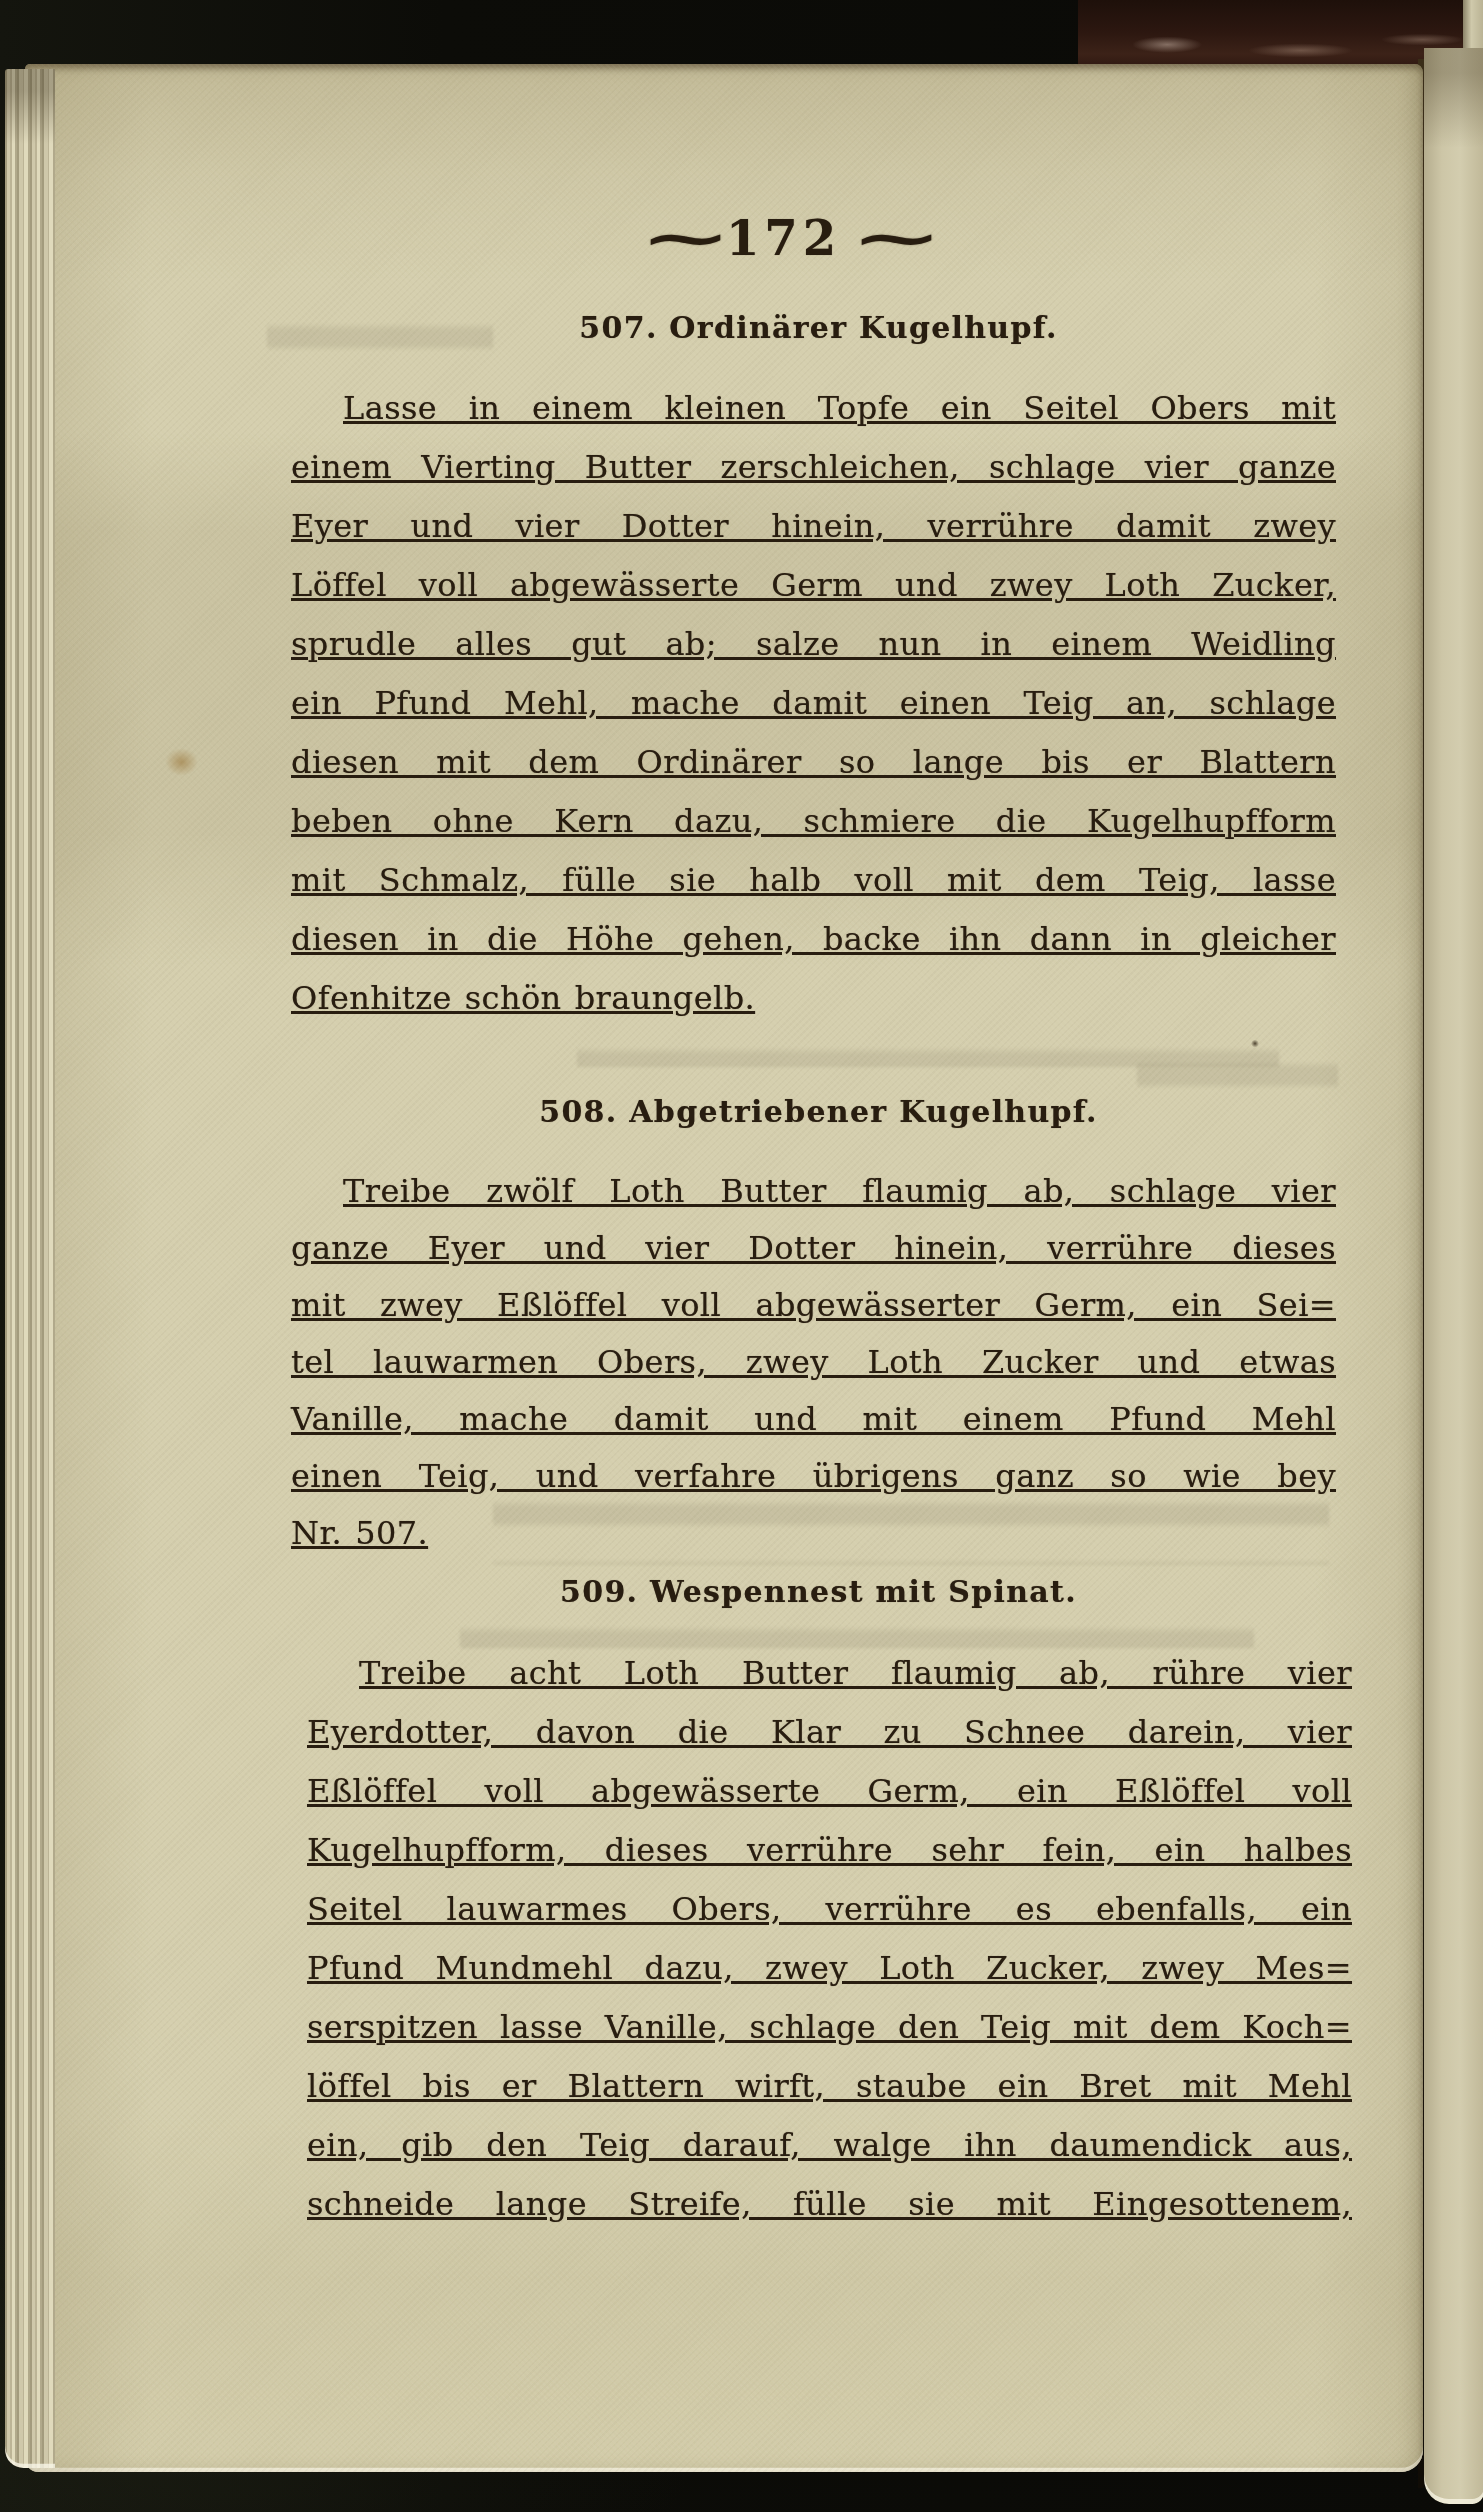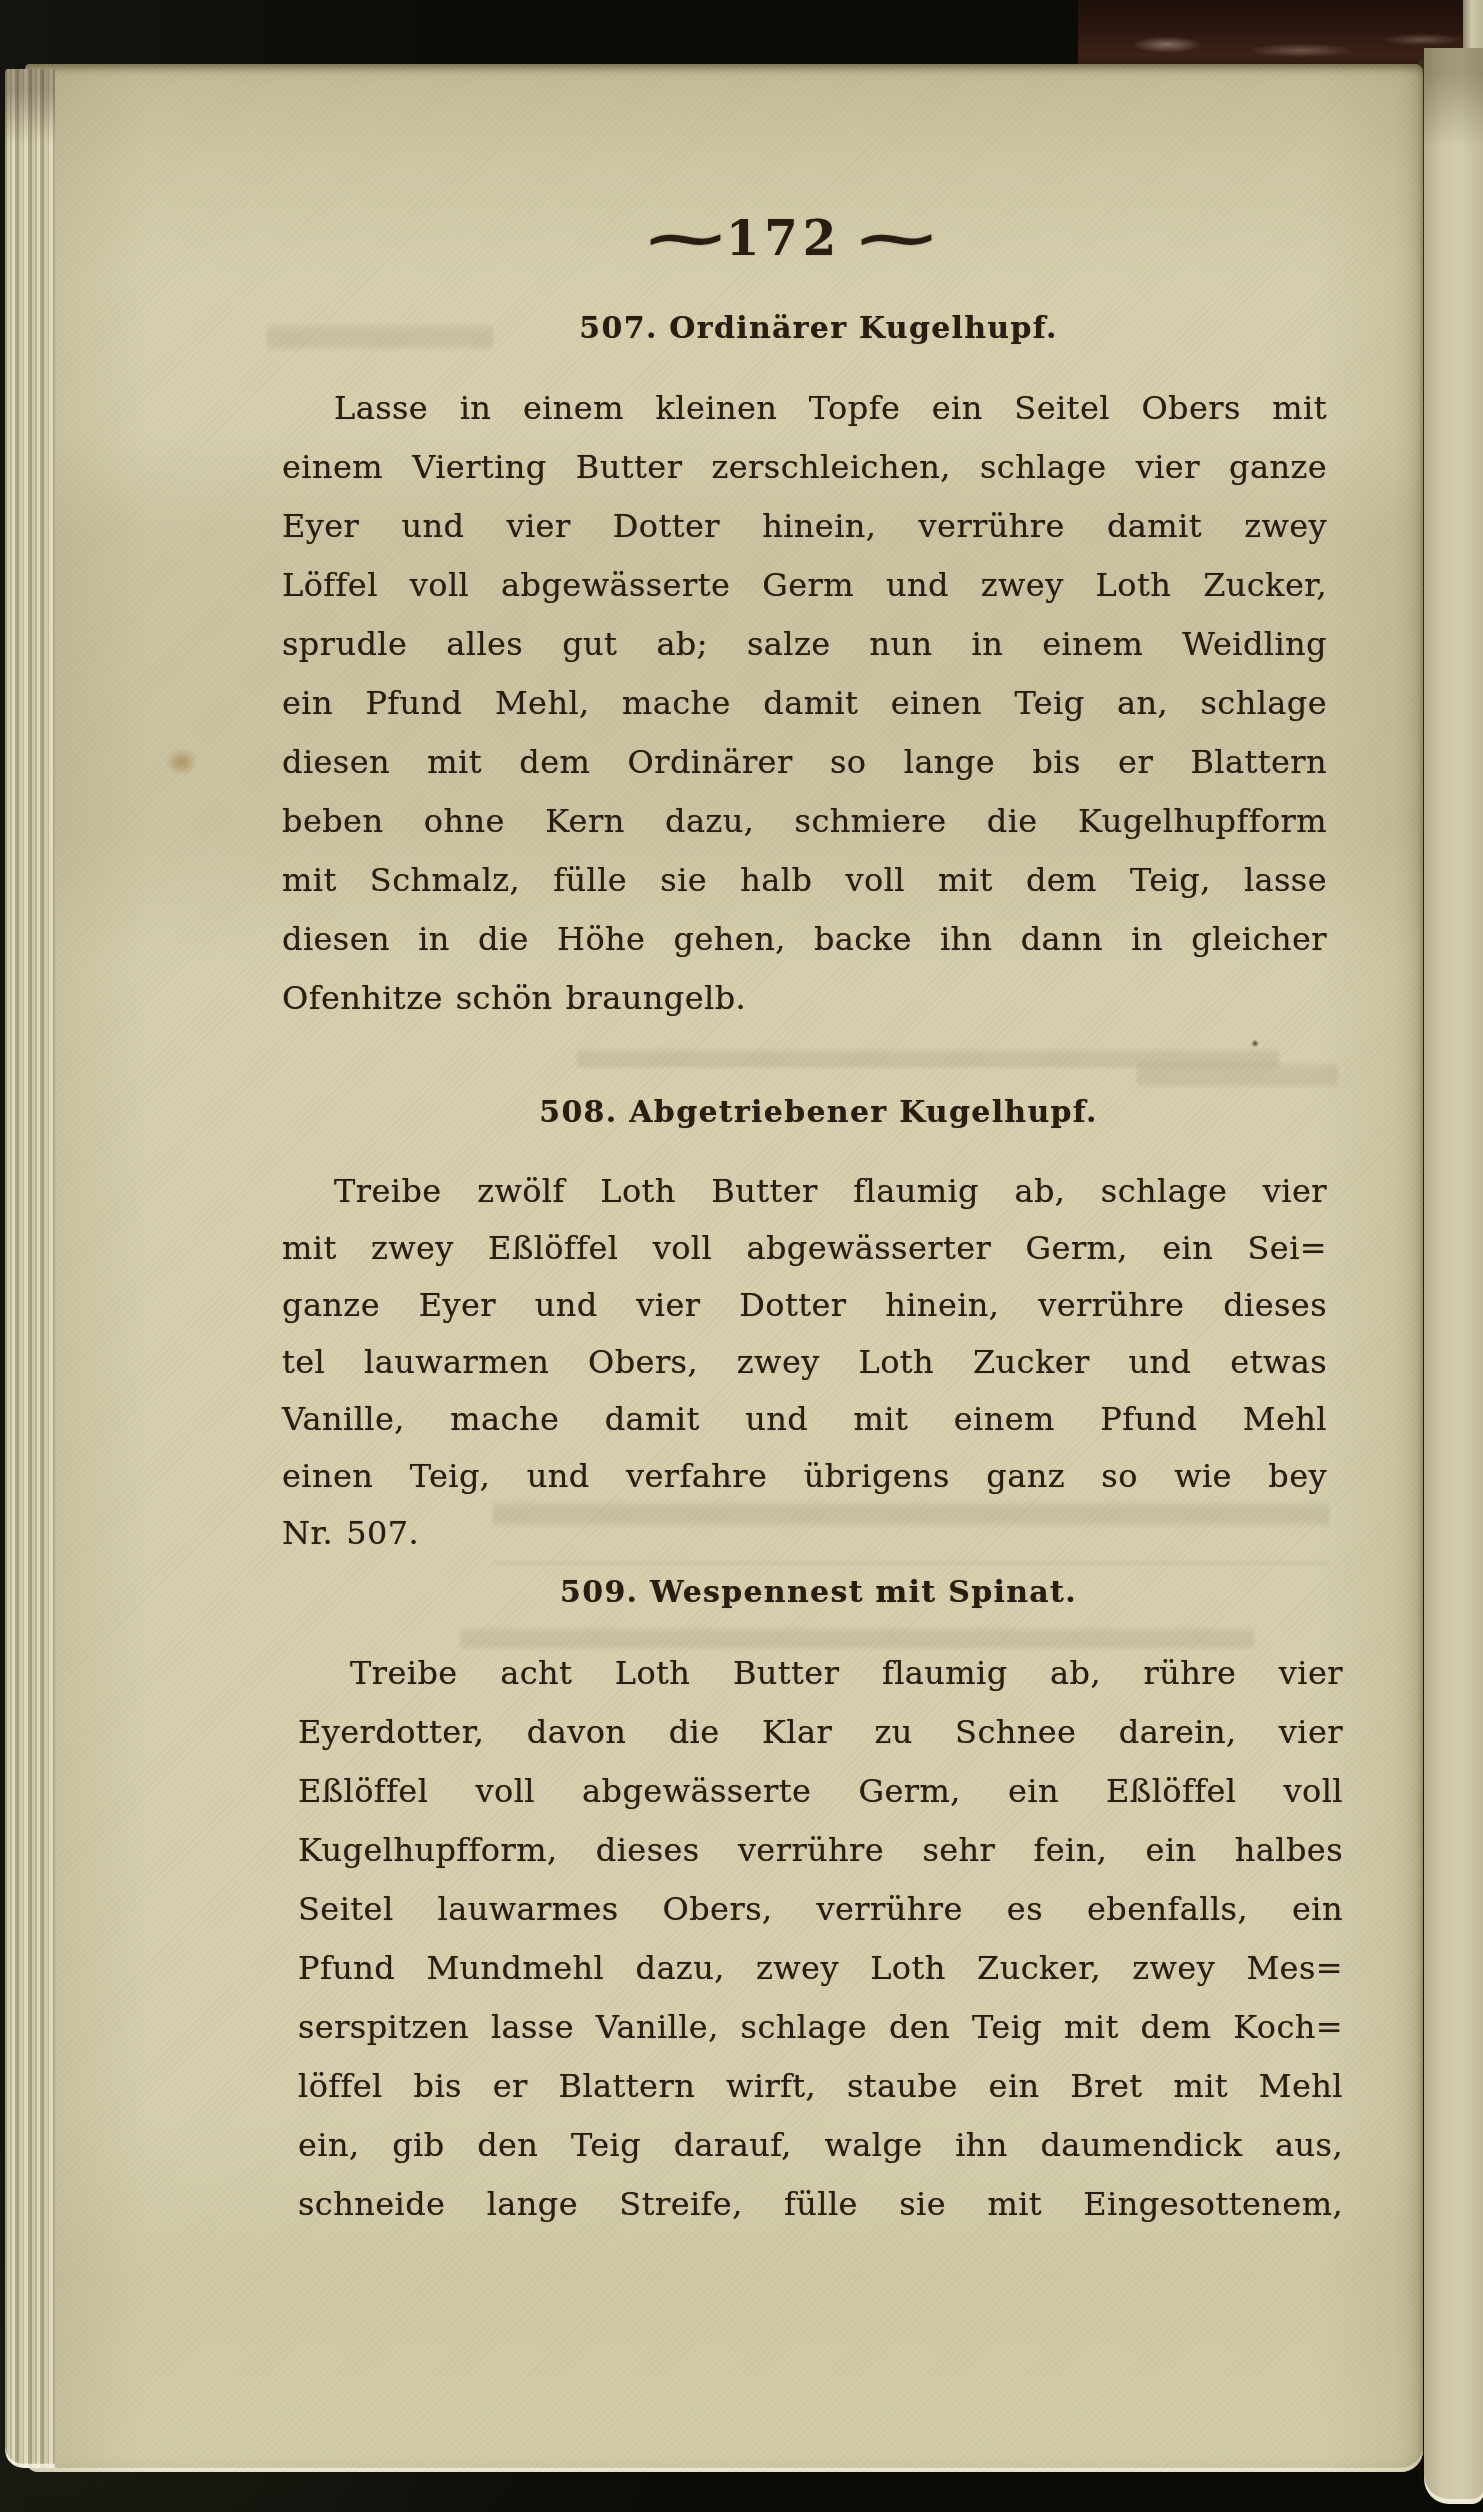--- a/index.html
+++ b/index.html
@@ -151,24 +151,25 @@
     font-weight: bold;
     letter-spacing: 1.3px;
     white-space: nowrap;
   }
   .heading-507 { top: 238px; }
   .heading-508 { top: 1022px; }
   .heading-509 { top: 1502px; }
 
   .para {
     position: absolute;
-    left: 257px; width: 1045px;
+    left: 266px; width: 1045px;
     font-size: 32px;
     letter-spacing: 0.4px;
     word-spacing: 2.5px;
+    text-decoration: underline;
   }
   .para-507 { top: 315px;  line-height: 59px; }
   .para-508 { top: 1099px; line-height: 57px; }
   .para-509 { top: 1580px; line-height: 59px; margin-left: 16px; }
 
   .line {
     text-align: justify;
     text-align-last: justify;
     white-space: nowrap;
   }
@@ -213,22 +214,22 @@
       <div class="line">diesen mit dem Ordinärer so lange bis er Blattern</div>
       <div class="line">beben ohne Kern dazu, schmiere die Kugelhupfform</div>
       <div class="line">mit Schmalz, fülle sie halb voll mit dem Teig, lasse</div>
       <div class="line">diesen in die Höhe gehen, backe ihn dann in gleicher</div>
       <div class="line last">Ofenhitze schön braungelb.</div>
     </div>
 
     <h2 class="heading heading-508 print">508. Abgetriebener Kugelhupf.</h2>
     <div class="para para-508 print">
       <div class="line first">Treibe zwölf Loth Butter flaumig ab, schlage vier</div>
+      <div class="line">ganze Eyer und vier Dotter hinein, verrühre dieses</div>
       <div class="line">mit zwey Eßlöffel voll abgewässerter Germ, ein Sei=</div>
-      <div class="line">ganze Eyer und vier Dotter hinein, verrühre dieses</div>
       <div class="line">tel lauwarmen Obers, zwey Loth Zucker und etwas</div>
       <div class="line">Vanille, mache damit und mit einem Pfund Mehl</div>
       <div class="line">einen Teig, und verfahre übrigens ganz so wie bey</div>
       <div class="line last">Nr. 507.</div>
     </div>
 
     <h2 class="heading heading-509 print">509. Wespennest mit Spinat.</h2>
     <div class="para para-509 print">
       <div class="line first">Treibe acht Loth Butter flaumig ab, rühre vier</div>
       <div class="line">Eyerdotter, davon die Klar zu Schnee darein, vier</div>

